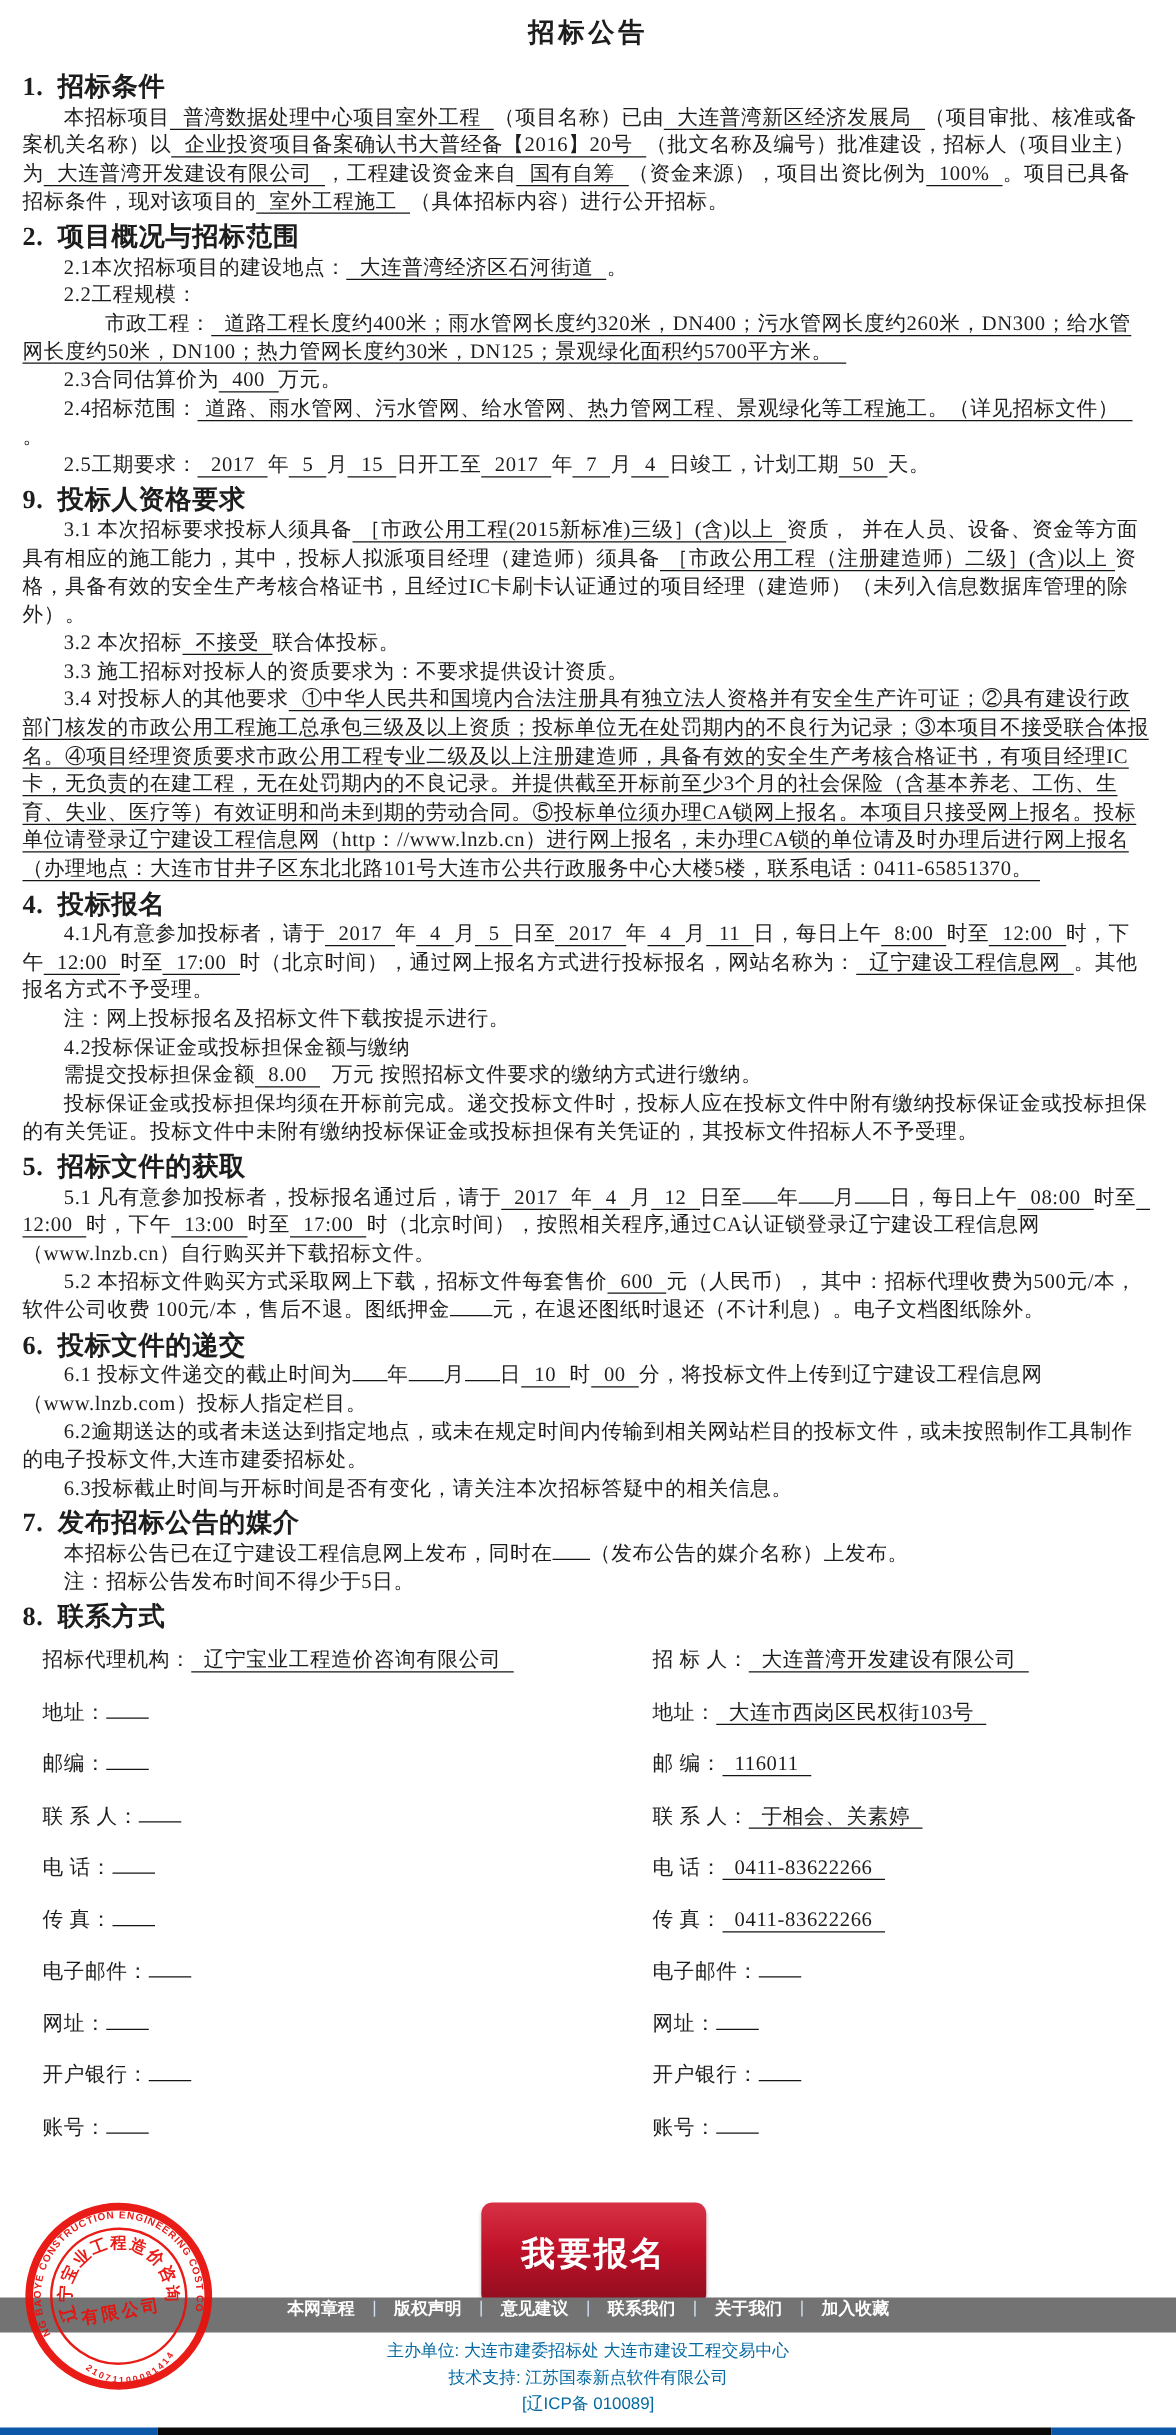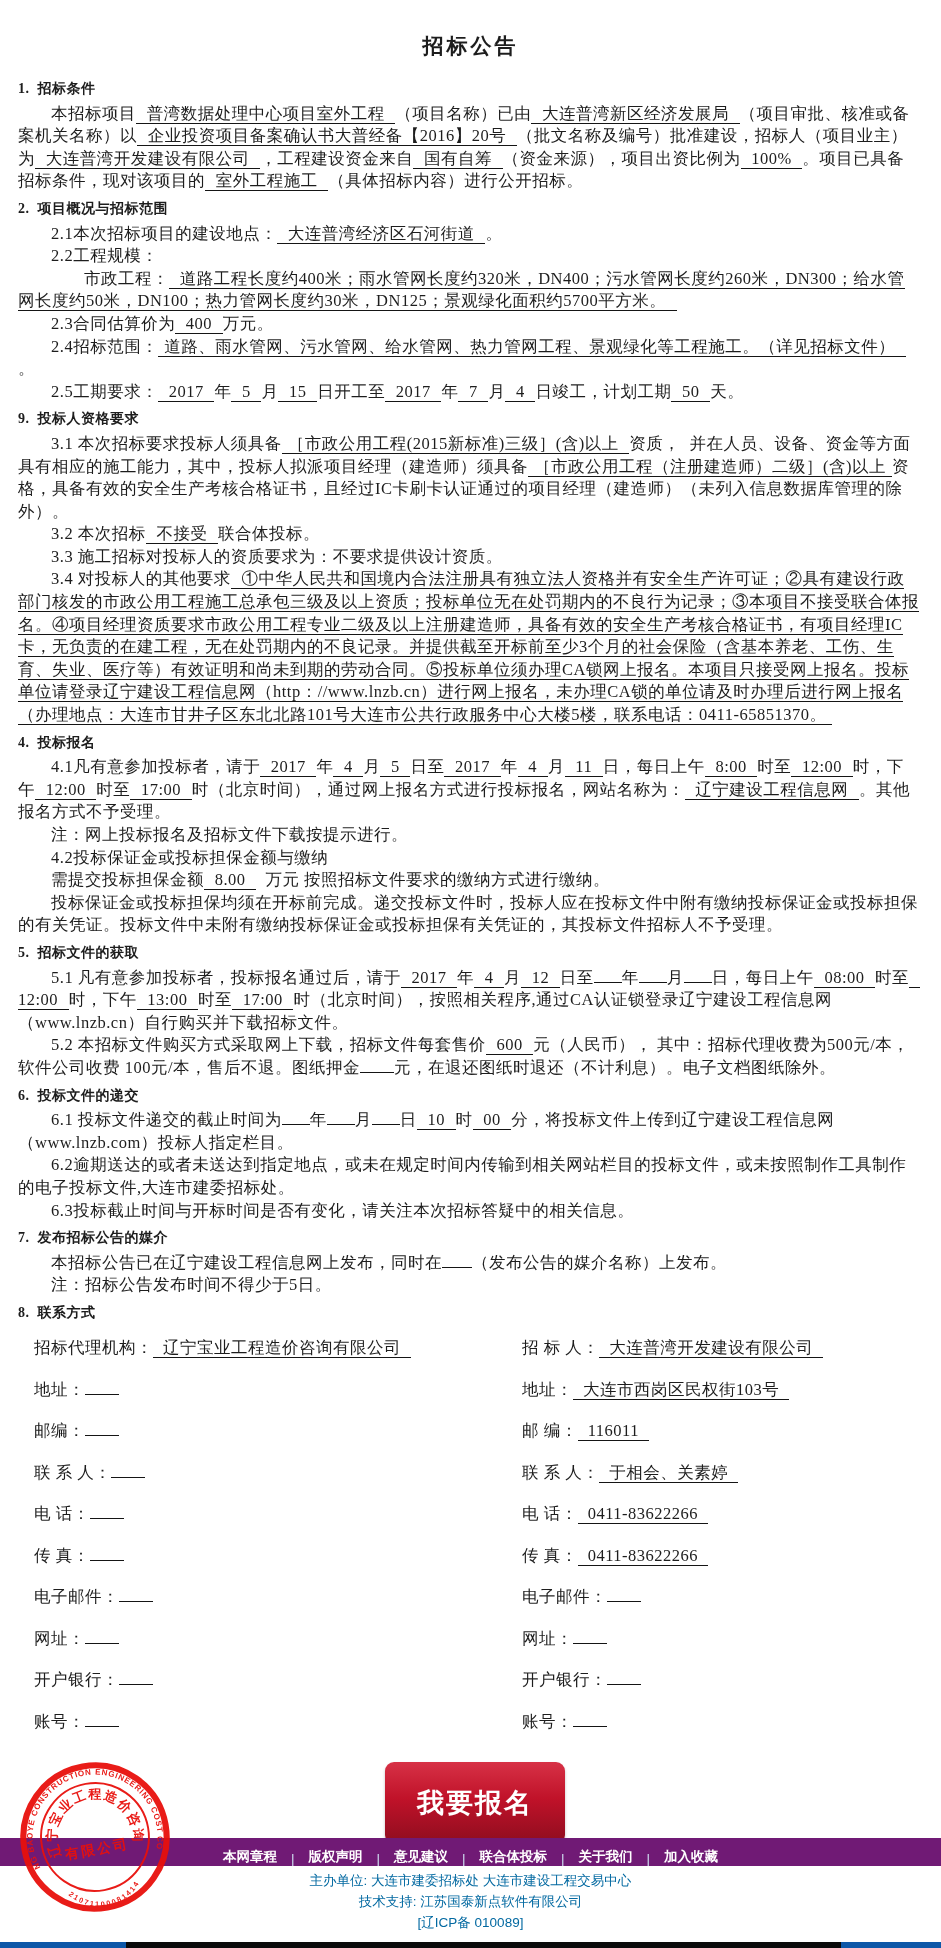--- a/index.html
+++ b/index.html
@@ -1,40 +1,40 @@
 <!DOCTYPE html>
 <html><head>
 <meta charset="utf-8">
 <style>
   html,body{margin:0;padding:0;background:#fff;}
   .page{position:relative;width:941px;height:1948px;background:#fff;overflow:hidden;
         font-family:"Liberation Serif","DejaVu Serif",serif;color:#1d1d1d;}
   
-  .doc-title{margin:32px 0 18px 0;text-align:center;font-size:21px;font-weight:bold;letter-spacing:3px;}
+  .doc-title{margin:12px 0 18px 0;text-align:center;font-size:21px;font-weight:bold;letter-spacing:3px;}
   .doc{padding:0 20px 0 18px;font-size:16.5px;line-height:22.6px;letter-spacing:.5px;}
-  .doc .h{font-weight:bold;font-size:14px;margin:5px 0 2px 0;white-space:pre-wrap;}
+  .doc .h{font-weight:bold;font-size:21px;margin:5px 0 2px 0;white-space:pre-wrap;}
   .doc .p{margin:0;text-indent:2em;white-space:pre-wrap;}
   .doc .p.ind2{text-indent:4em;}
   .u{border-bottom:1px solid #151515;padding:0 6px 0 6px;}
   .blank{display:inline-block;border-bottom:1px solid #151515;height:15px;vertical-align:baseline;}
   
   .contacts{display:grid;grid-template-columns:488px 1fr;padding:6px 20px 0 34px;
             font-size:16.5px;letter-spacing:.5px;}
   .contacts .cell{min-height:36.5px;padding-top:5px;}
   .contacts .cell.right{padding-right:4px;}
   .contacts .val{border-bottom:1px solid #151515;padding:0 10px;}
   .contacts .blank{width:34px;}
   
   .signup{position:absolute;left:385px;top:1762px;width:180px;height:82px;border:none;cursor:pointer;
           border-radius:9px;background:linear-gradient(180deg,#d73146 0%,#c01229 45%,#8e0d1f 100%);
           color:#fff;font-size:27px;font-weight:bold;letter-spacing:2px;
           font-family:"Liberation Sans","DejaVu Sans",sans-serif;box-shadow:0 2px 3px rgba(0,0,0,.25);}
   
-  .linkbar{position:absolute;left:0;top:1838px;width:941px;height:28px;background:#701a75;z-index:1;
-           display:flex;align-items:flex-end;justify-content:center;
+  .linkbar{position:absolute;left:0;top:1838px;width:941px;height:28px;background:#737373;z-index:1;
+           display:flex;align-items:flex-start;justify-content:center;
            font-family:"Liberation Sans","DejaVu Sans",sans-serif;font-size:13.5px;font-weight:600;color:#fff;}
   .linkbar .lnk{padding:0 14px;cursor:pointer;}
   .linkbar .sep{color:#cfe0f2;font-weight:400;}
   .siteinfo{position:absolute;left:0;top:1870px;width:941px;text-align:center;z-index:0;
             font-family:"Liberation Sans","DejaVu Sans",sans-serif;font-size:13.5px;color:#0369a1;line-height:21px;}
   .bottomstrip{position:absolute;left:0;bottom:0;width:941px;height:6px;display:flex;z-index:1;}
   .bottomstrip .b-blue-l{width:126px;background:#0d57a8;}
   .bottomstrip .b-black{flex:1;background:#0a0a0a;}
   .bottomstrip .b-blue-r{width:100px;background:#0d57a8;}
   
@@ -111,21 +111,21 @@
 
   <button class="signup">我要报名</button>
 
   <div class="linkbar">
       <span class="lnk">本网章程</span>
       <span class="sep">|</span>
       <span class="lnk">版权声明</span>
       <span class="sep">|</span>
       <span class="lnk">意见建议</span>
       <span class="sep">|</span>
-      <span class="lnk">联合体投标</span>
+      <span class="lnk">联系我们</span>
       <span class="sep">|</span>
       <span class="lnk">关于我们</span>
       <span class="sep">|</span>
       <span class="lnk">加入收藏</span>
     </div>
 
   <div class="siteinfo">
     <div>主办单位: 大连市建委招标处 大连市建设工程交易中心</div>
     <div>技术支持: 江苏国泰新点软件有限公司</div>
     <div>[辽ICP备 010089]</div>

